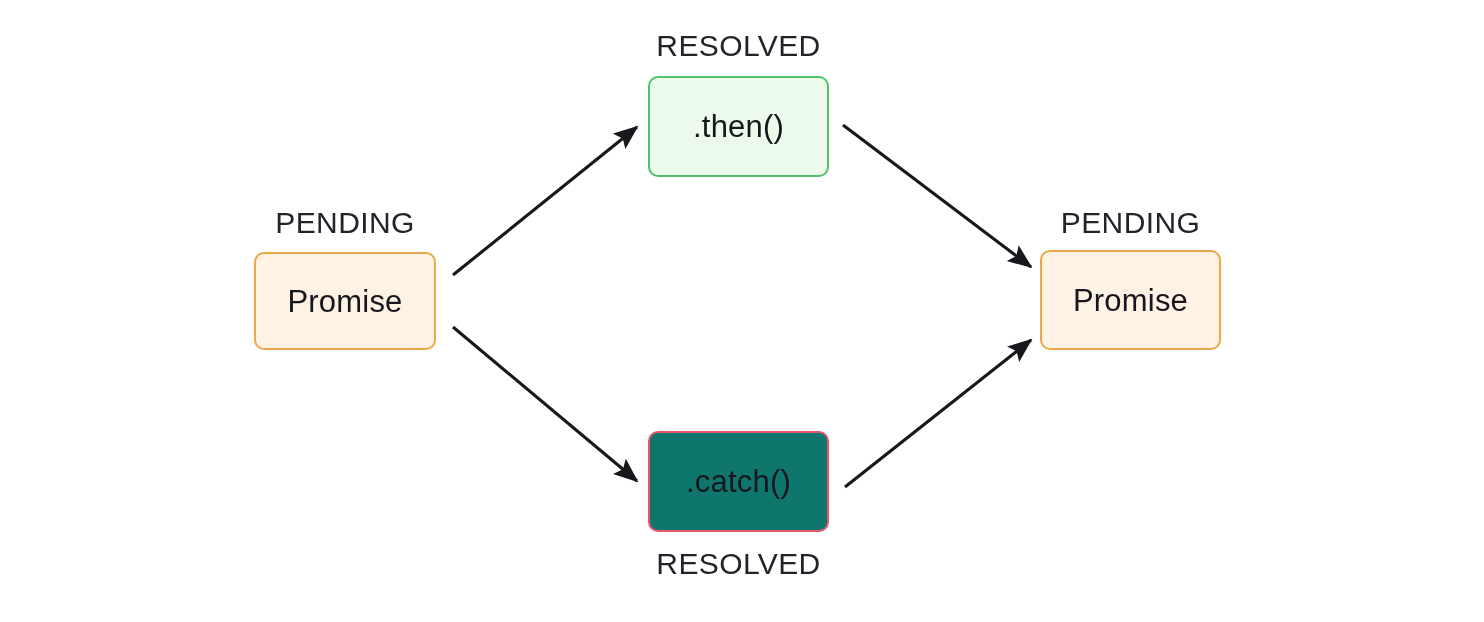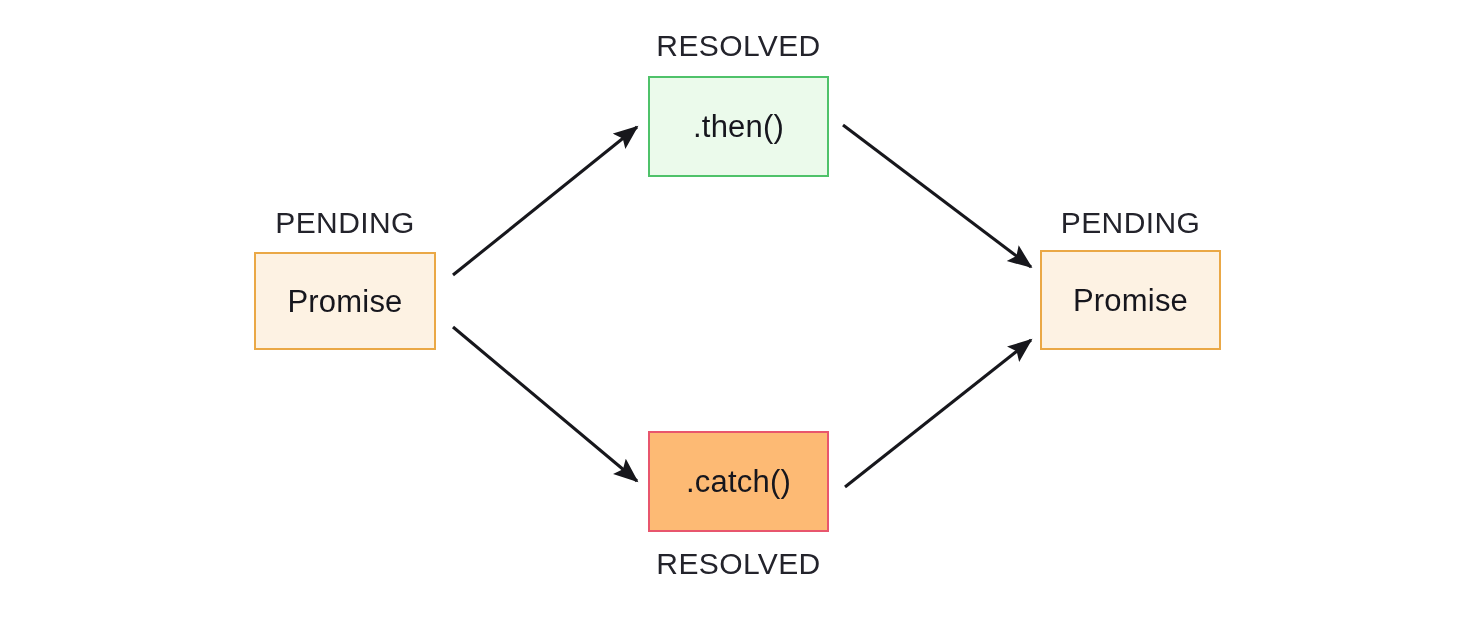--- a/index.html
+++ b/index.html
@@ -20,20 +20,21 @@
   .node {
     position: absolute;
     box-sizing: border-box;
     display: flex;
     align-items: center;
     justify-content: center;
     font-size: 31px;
     color: #16161d;
     letter-spacing: 0.2px;
     line-height: 1;
+    border-radius: 10px;
   }
   .state-label {
     position: absolute;
     font-size: 30px;
     color: #23232b;
     letter-spacing: 0.4px;
     text-align: center;
     line-height: 1;
     white-space: nowrap;
   }
@@ -59,21 +60,21 @@
     width: 181px;
     height: 101px;
     background: #ebfaeb;
     border: 2px solid #4fc26a;
   }
   #catch-node {
     left: 648px;
     top: 431px;
     width: 181px;
     height: 101px;
-    background: #fdba74;
+    background: #0f766e;
     border: 2px solid #e8566d;
   }
   #label-pending-left {
     left: 254px;
     top: 208px;
     width: 182px;
   }
   #label-pending-right {
     left: 1040px;
     top: 208px;

